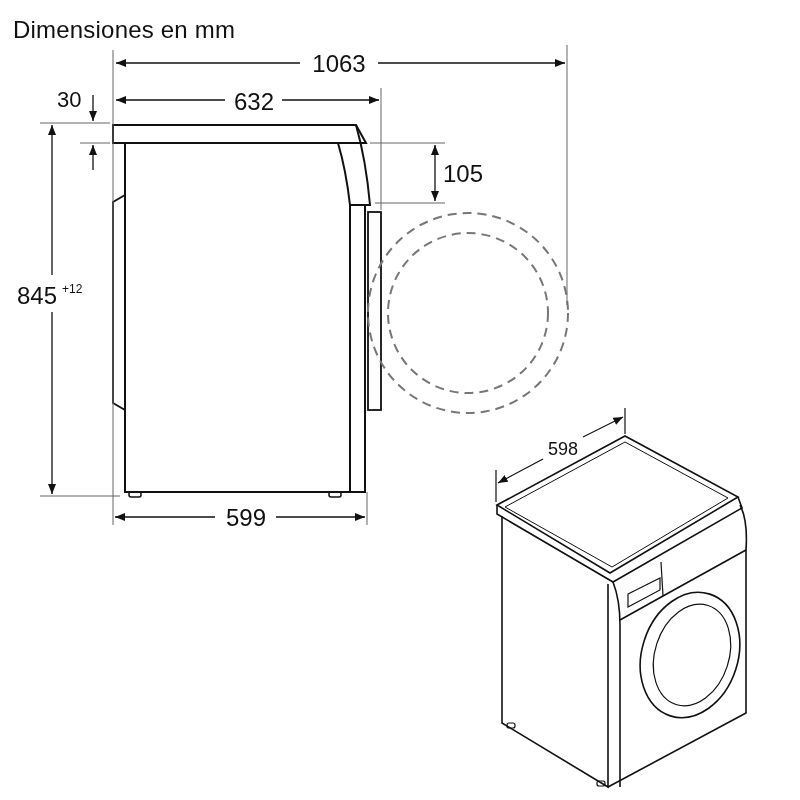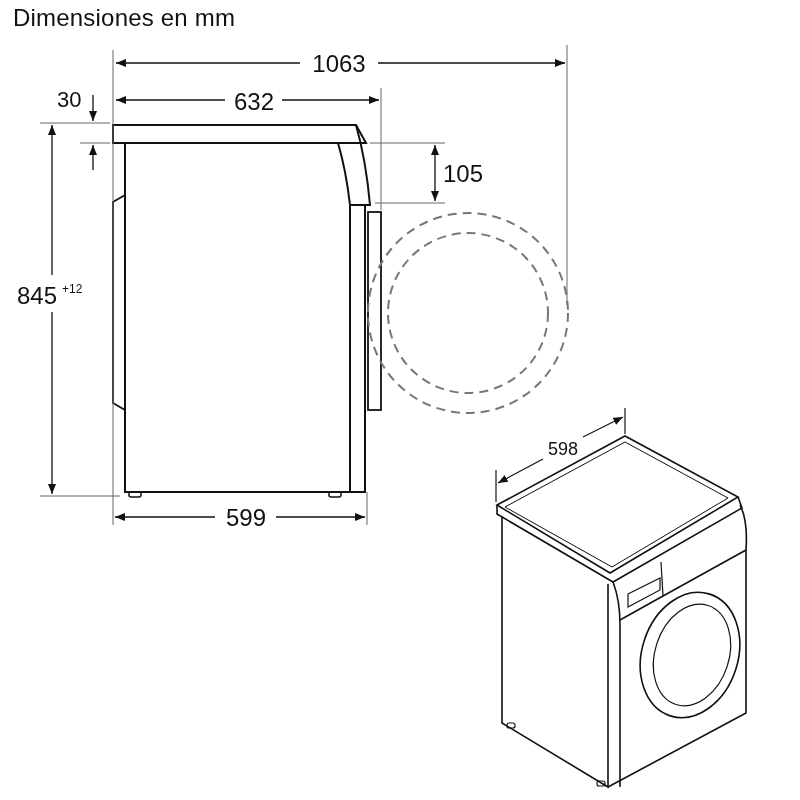--- a/index.html
+++ b/index.html
@@ -1,17 +1,17 @@
 <!DOCTYPE html>
 <html><head>
 <meta charset="utf-8">
 <style>
   html, body { margin: 0; padding: 0; background: #ffffff; }
   body { width: 800px; height: 800px; position: relative; overflow: hidden; font-family: "Liberation Sans", sans-serif; }
-  .title { position: absolute; left: 13px; top: 4px; font-size: 24px; color: #111; letter-spacing: 0.2px; }
+  .title { position: absolute; left: 13px; top: 16px; font-size: 24px; color: #111; letter-spacing: 0.2px; }
   svg { position: absolute; left: 0; top: 0; }
   .dim { font-family: "Liberation Sans", sans-serif; fill: #111; }
 </style>
 </head>
 <body>
 
 <div class="title">Dimensiones en mm</div>
 
 <svg width="800" height="800" viewBox="0 0 800 800">
   <defs>

